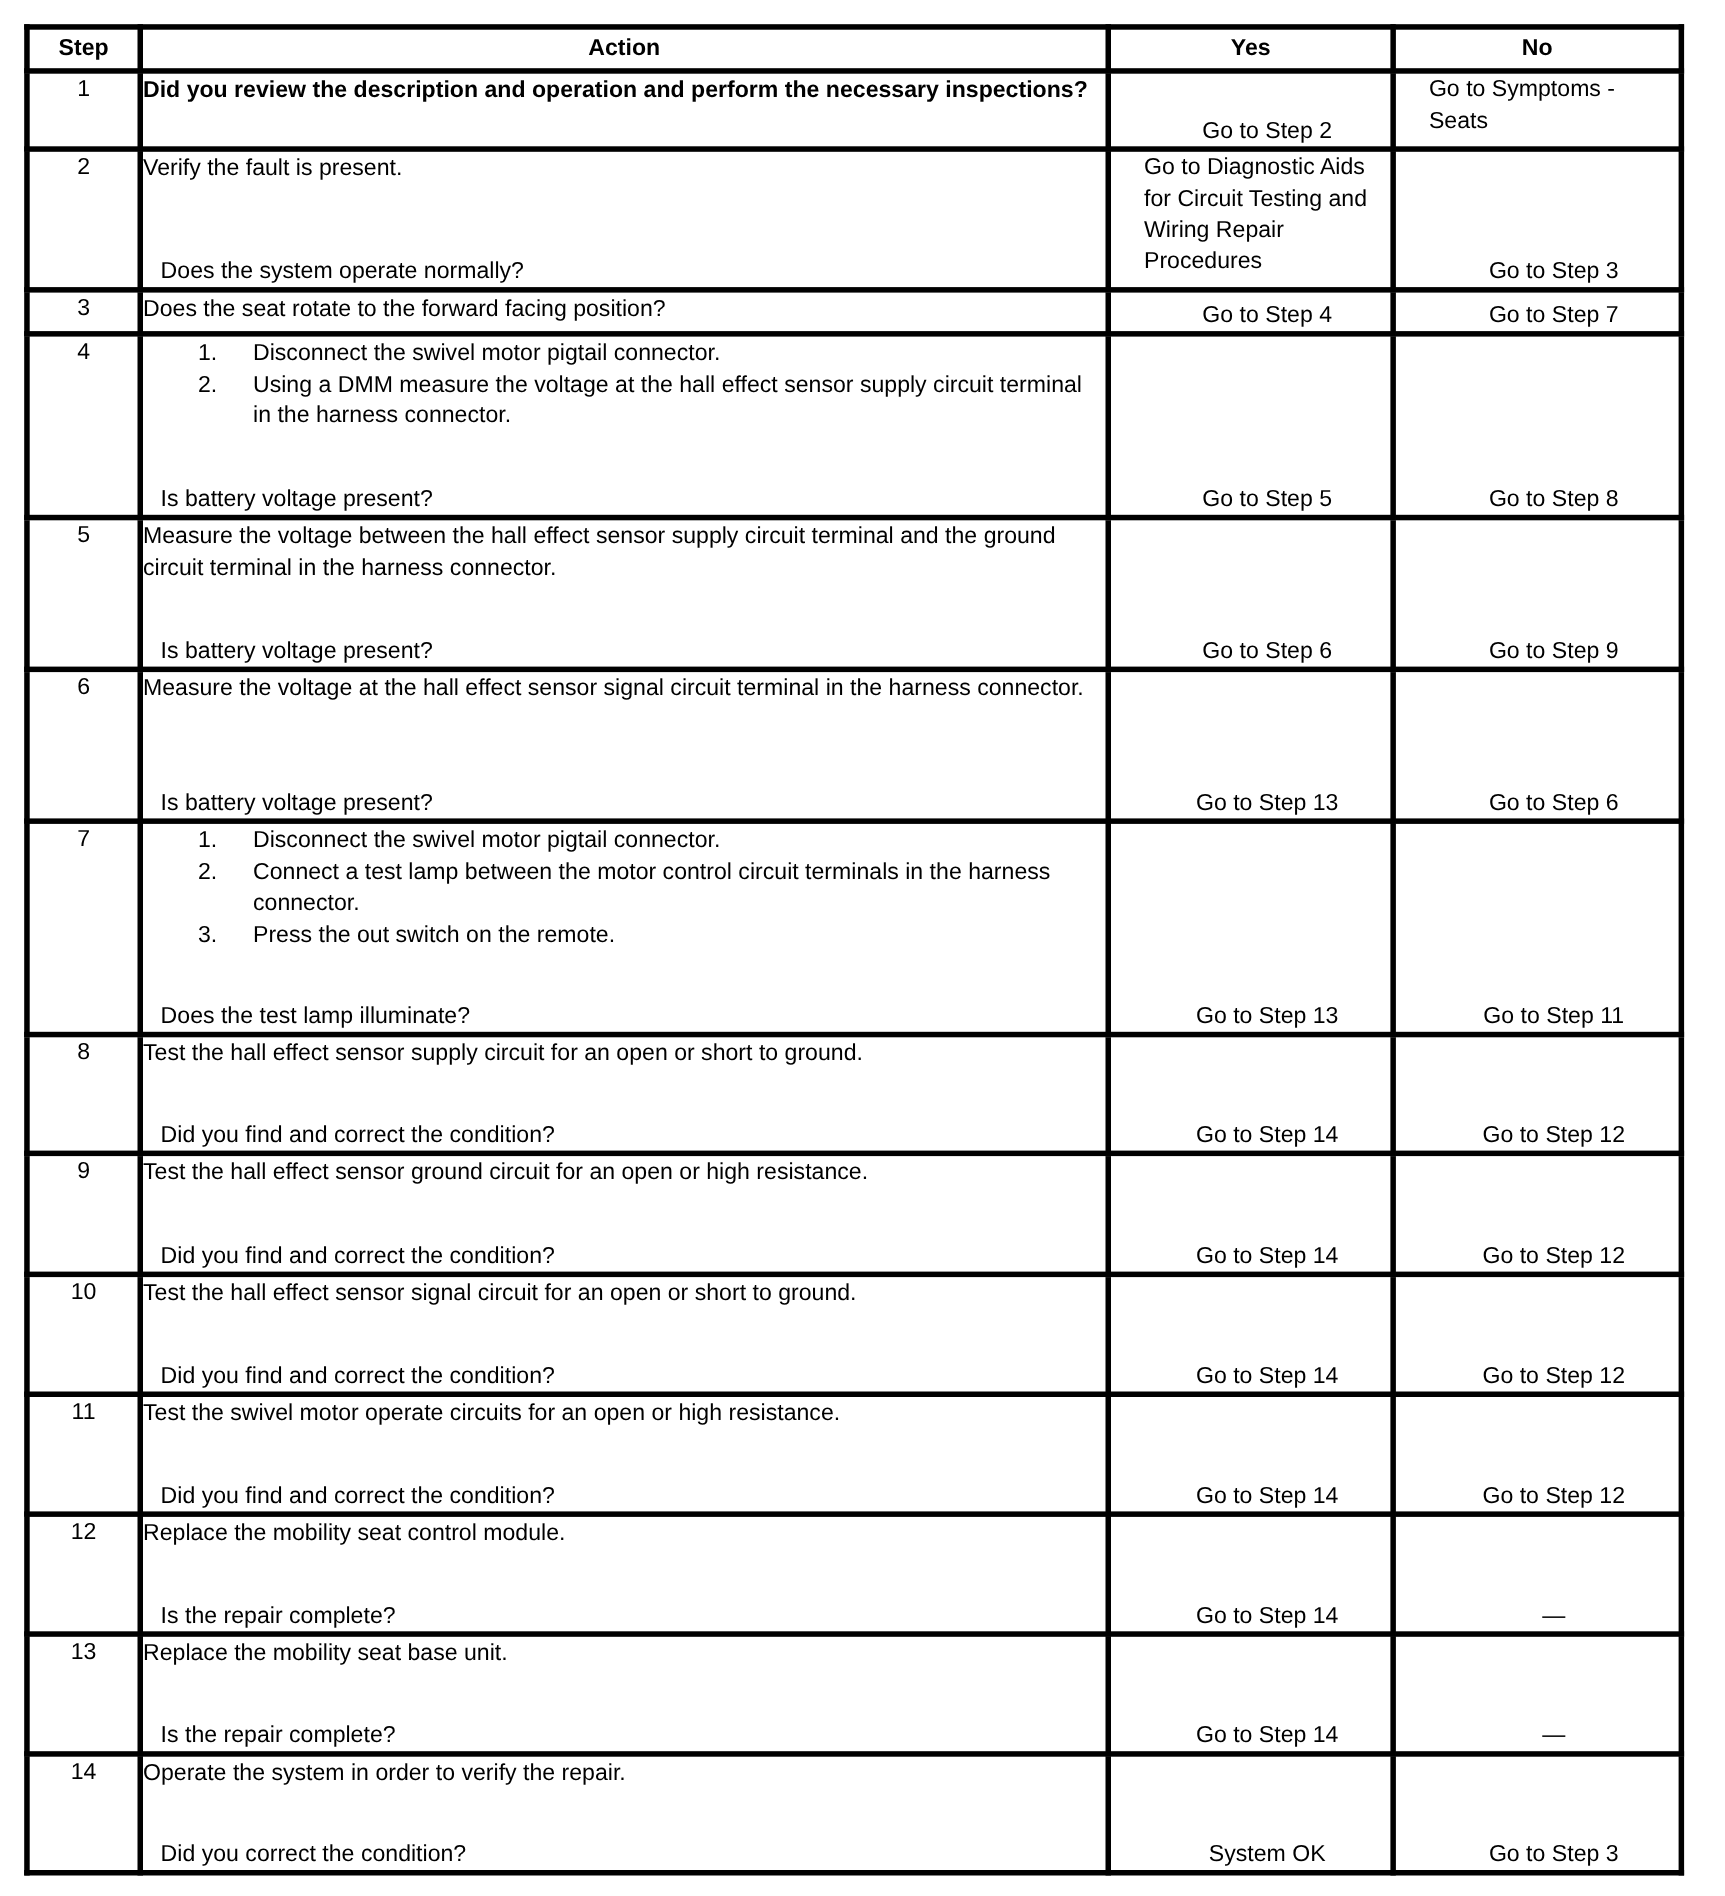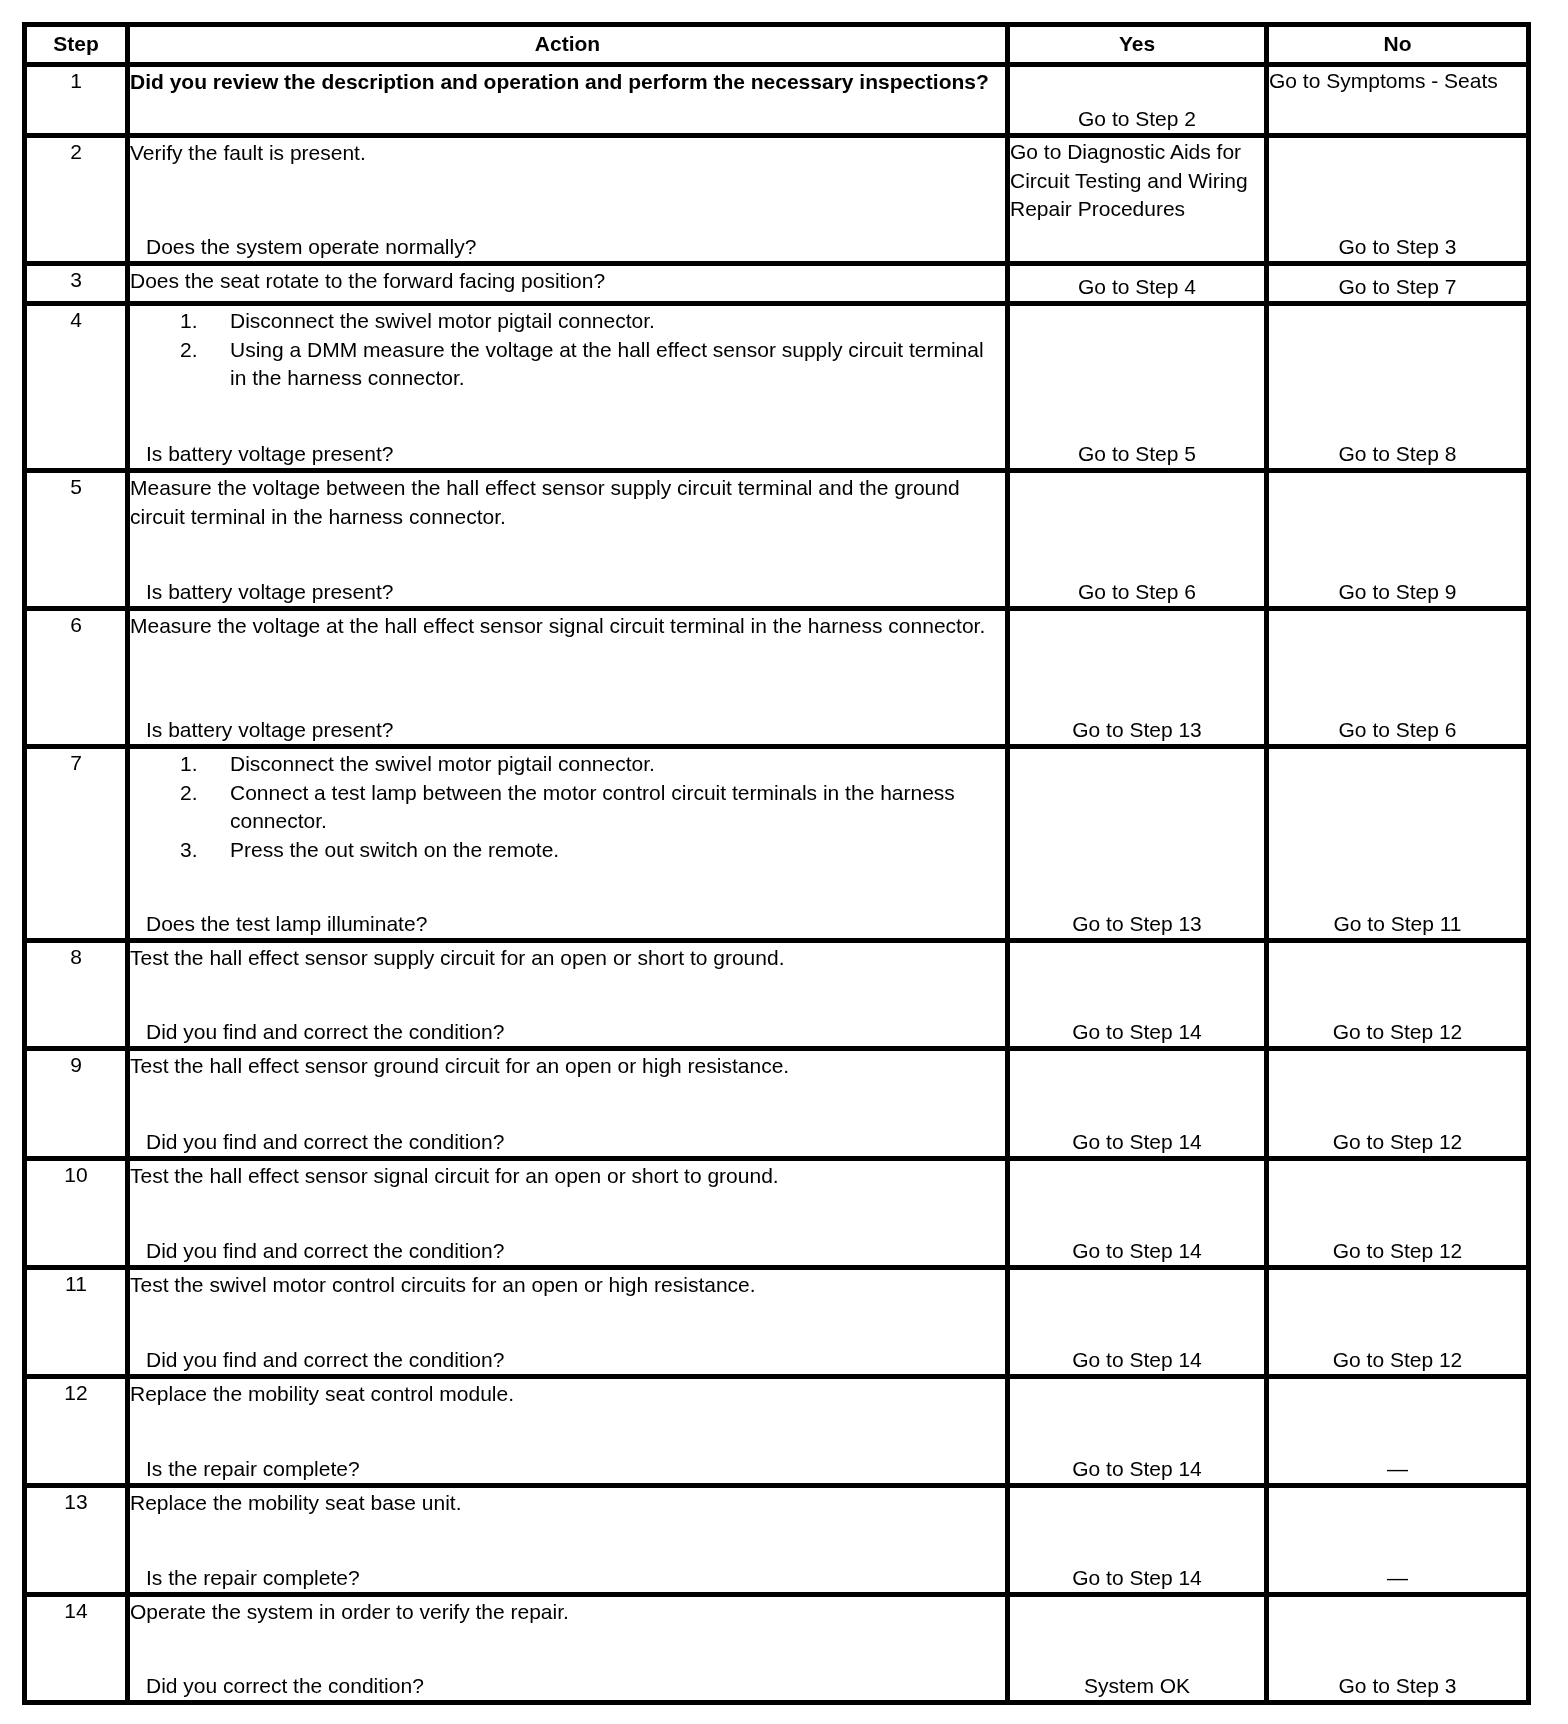--- a/index.html
+++ b/index.html
@@ -55,20 +55,21 @@
       justify-content: space-between;
       height: 100%;
       box-sizing: border-box;
       padding: 1px 0 0 0;
     }
     .outcome {
       display: flex;
       flex-direction: column;
       justify-content: flex-end;
       height: 100%;
+      padding-left: 30px;
     }
     .outcome.center { text-align: center; }
     .outcome.left { text-align: left; justify-content: flex-start; }
 
     ol.steps {
       margin: 0;
       padding: 0;
       list-style: none;
     }
     ol.steps li {
@@ -274,21 +275,21 @@
         </td>
         <td class="no" style="height: 109px;">
           <div class="outcome center">Go to Step 12</div>
         </td>
       </tr>
       <tr style="height: 109px;">
         <td class="step">11</td>
         <td class="action" style="height: 109px;">
           <div class="cellwrap">
             <div>
-              <div>Test the swivel motor control circuits for an open or high resistance.</div>
+              <div>Test the swivel motor operate circuits for an open or high resistance.</div>
             </div>
             <div class="q">Did you find and correct the condition?</div>
           </div>
         </td>
         <td class="yes" style="height: 109px;">
           <div class="outcome center">Go to Step 14</div>
         </td>
         <td class="no" style="height: 109px;">
           <div class="outcome center">Go to Step 12</div>
         </td>

